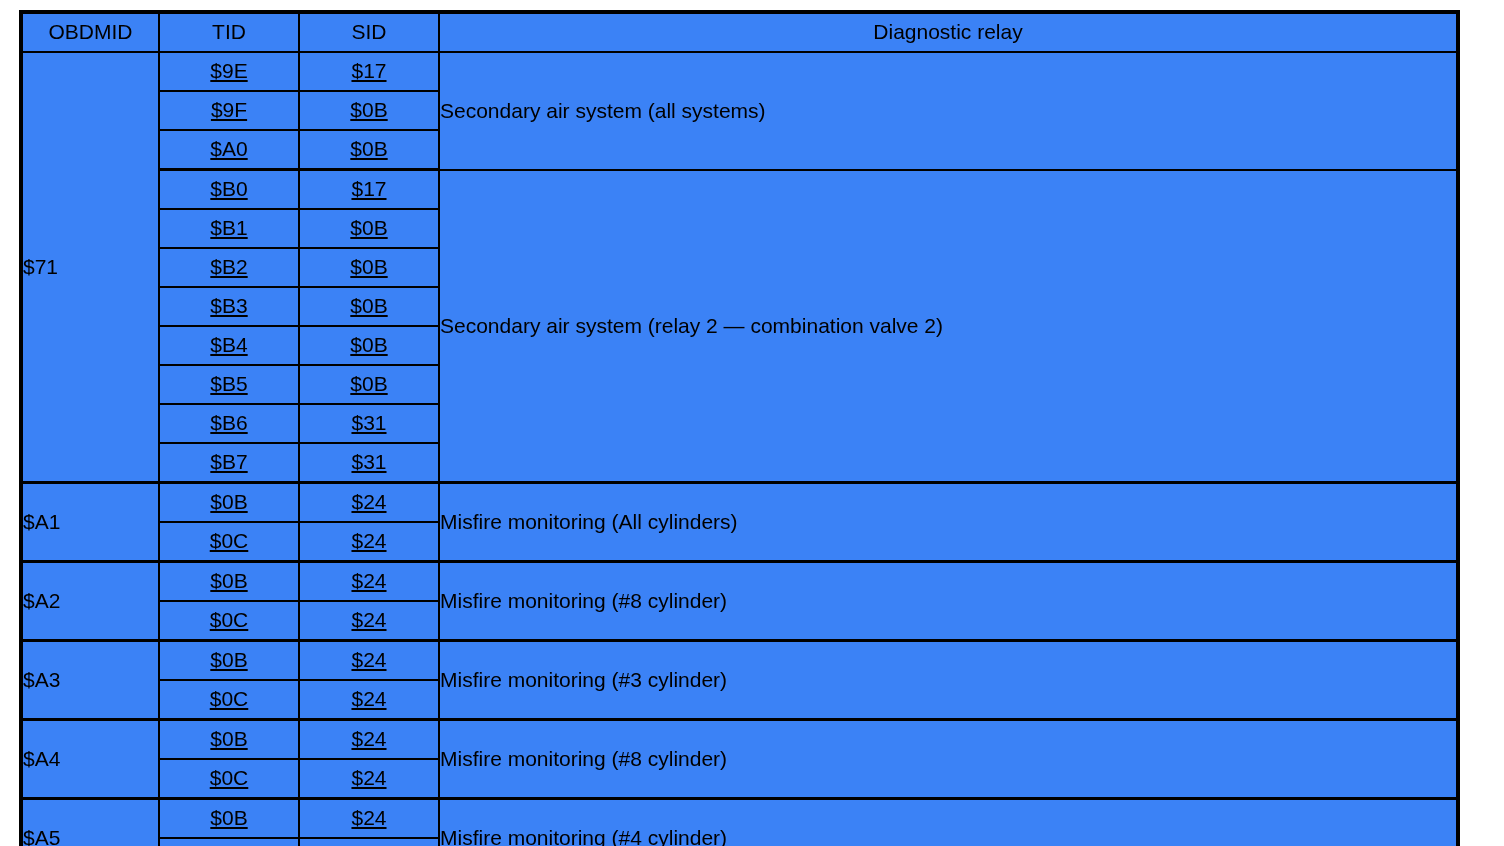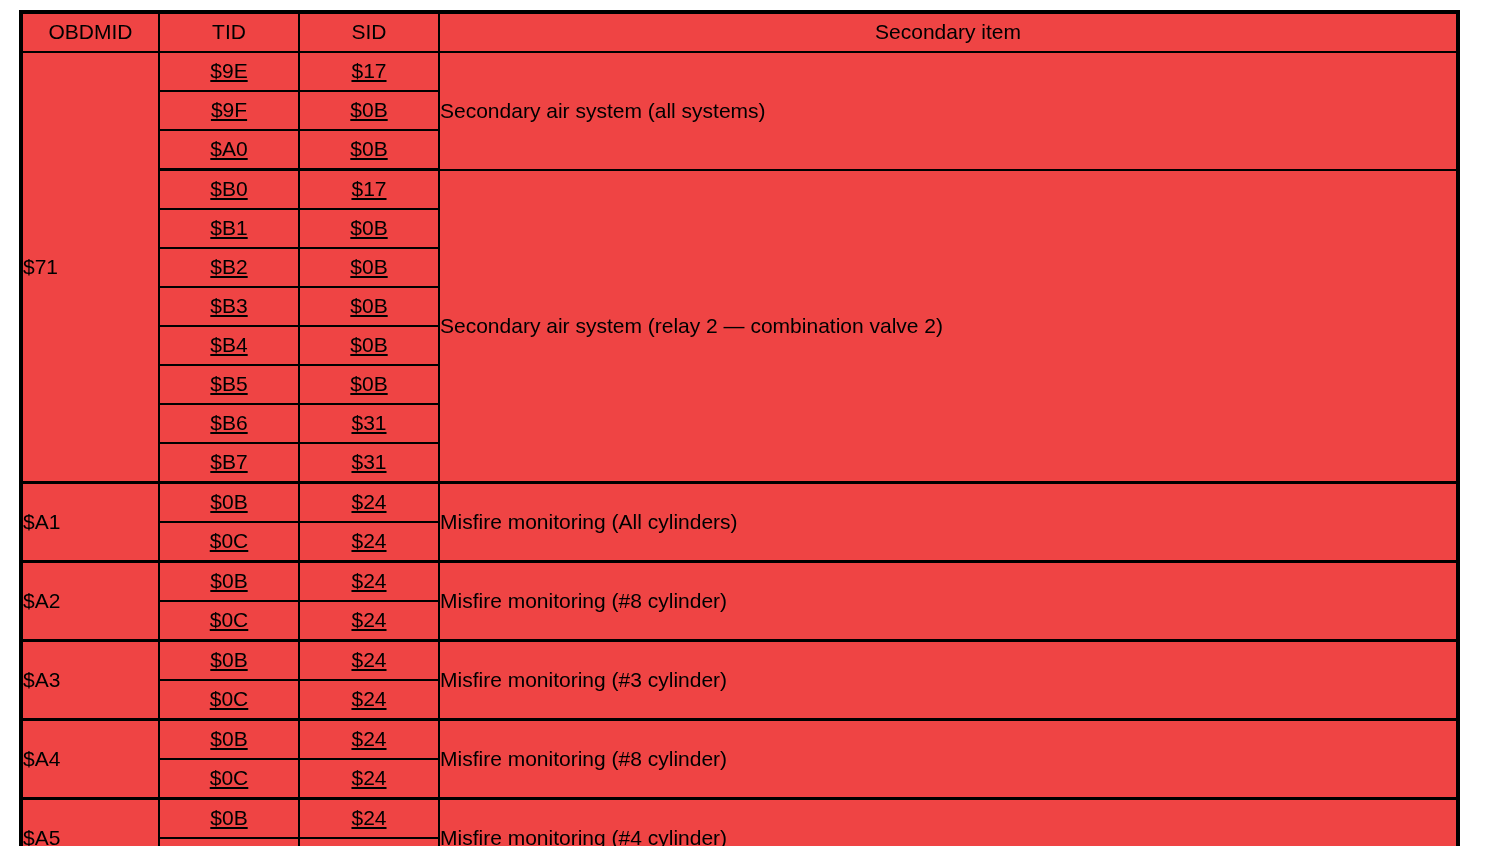--- a/index.html
+++ b/index.html
@@ -33,21 +33,21 @@
     background: #fff;
   }
 
   table.spec td,
   table.spec th {
     border: 2px solid #000;
     font-weight: normal;
     font-size: 21px;
     line-height: 1.15;
     padding: 0;
-    background: #ef4444;
+    background: #3b82f6;
     color: #000;
   }
 
   
   col.c-obdmid { width: 138px; }
   col.c-tid    { width: 140px; }
   col.c-sid    { width: 140px; }
   col.c-diag   { width: 1019px; }
 
   .hdr {
@@ -95,21 +95,21 @@
       <col class="c-obdmid">
       <col class="c-tid">
       <col class="c-sid">
       <col class="c-diag">
     </colgroup>
     <thead>
       <tr>
         <th class="hdr">OBDMID</th>
         <th class="hdr">TID</th>
         <th class="hdr">SID</th>
-        <th class="hdr">Secondary item</th>
+        <th class="hdr">Diagnostic relay</th>
       </tr>
     </thead>
     <tbody id="table-body">
         <tr>
           <td class="cell-mid" rowspan="11">$71</td>
           <td class="cell-center">$9E</td>
           <td class="cell-center">$17</td>
           <td class="cell-diag" rowspan="3">Secondary air system (all systems)</td>
         </tr>
         <tr>

